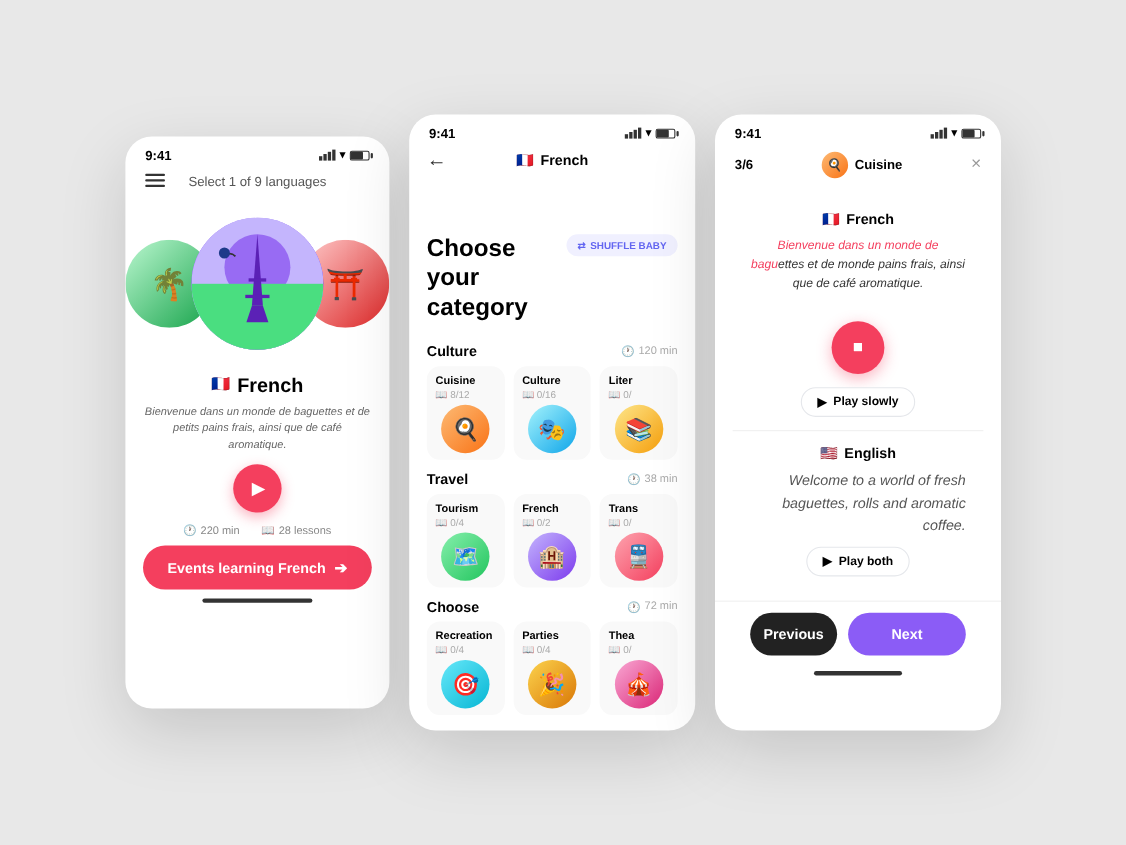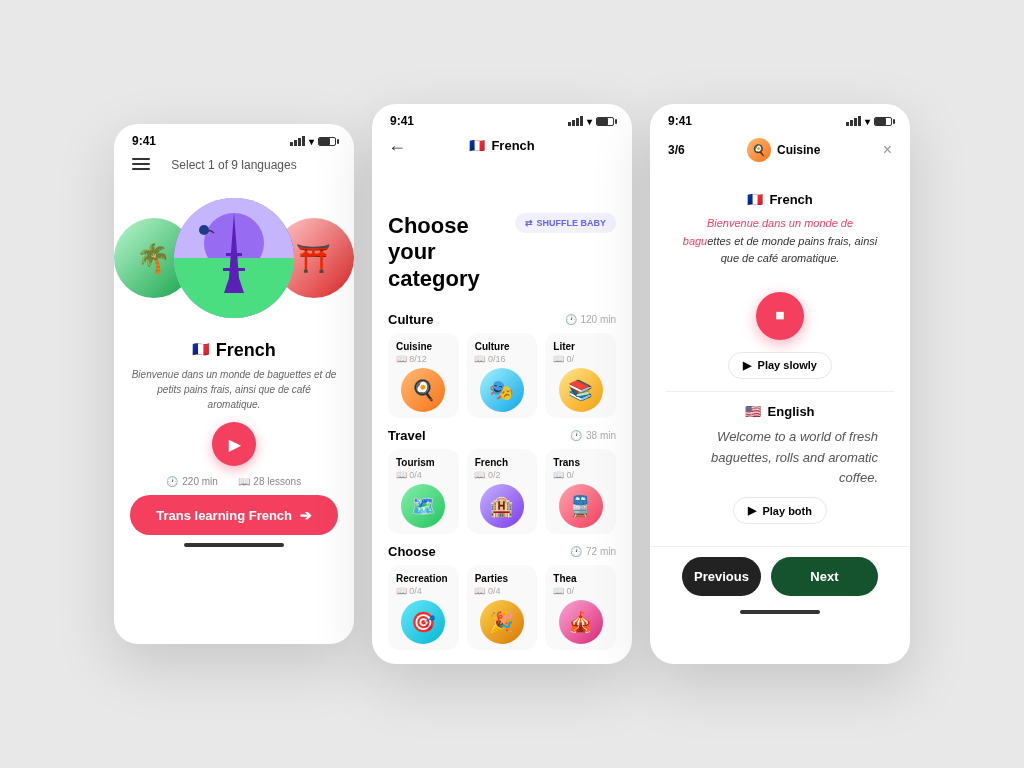--- a/index.html
+++ b/index.html
@@ -209,21 +209,21 @@
 
     .nav-btns {
       display: flex; gap: 10px; padding: 10px 32px 8px; border-top: 1px solid #f0f0f0;
     }
     .prev-btn {
       flex: 1; padding: 12px; border-radius: 24px; border: none;
       background: #222; color: #fff; font-size: 13px; font-weight: 700; cursor: pointer;
     }
     .next-btn {
       flex: 2; padding: 12px; border-radius: 24px; border: none;
-      background: #14532d; color: #fff; font-size: 13px; font-weight: 700; cursor: pointer;
+      background: #8b5cf6; color: #fff; font-size: 13px; font-weight: 700; cursor: pointer;
     }
     .p3-home { width:80px; height:4px; background:#333; border-radius:2px; margin:6px auto 10px; }
   </style>
 </head>
 <body>
 
 <div class="phones-container">
 
   <div class="phone phone-1">
     <div class="status-bar">
@@ -293,21 +293,21 @@
           <span style="font-size:10px">🕐</span>
           <span>220 min</span>
         </span>
       <span>
           <span style="font-size:10px">📖</span>
           <span>28 lessons</span>
         </span>
     </div>
 
     <button class="start-btn">
-      <span>Trans learning French</span>
+      <span>Events learning French</span>
       <span class="arrow">➔</span>
     </button>
     <div class="home-indicator"></div>
   </div>
 
   <div class="phone phone-2">
     <div class="status-bar">
       <span class="status-time">9:41</span>
       <div class="status-icons">
         <div class="signal-bars">

